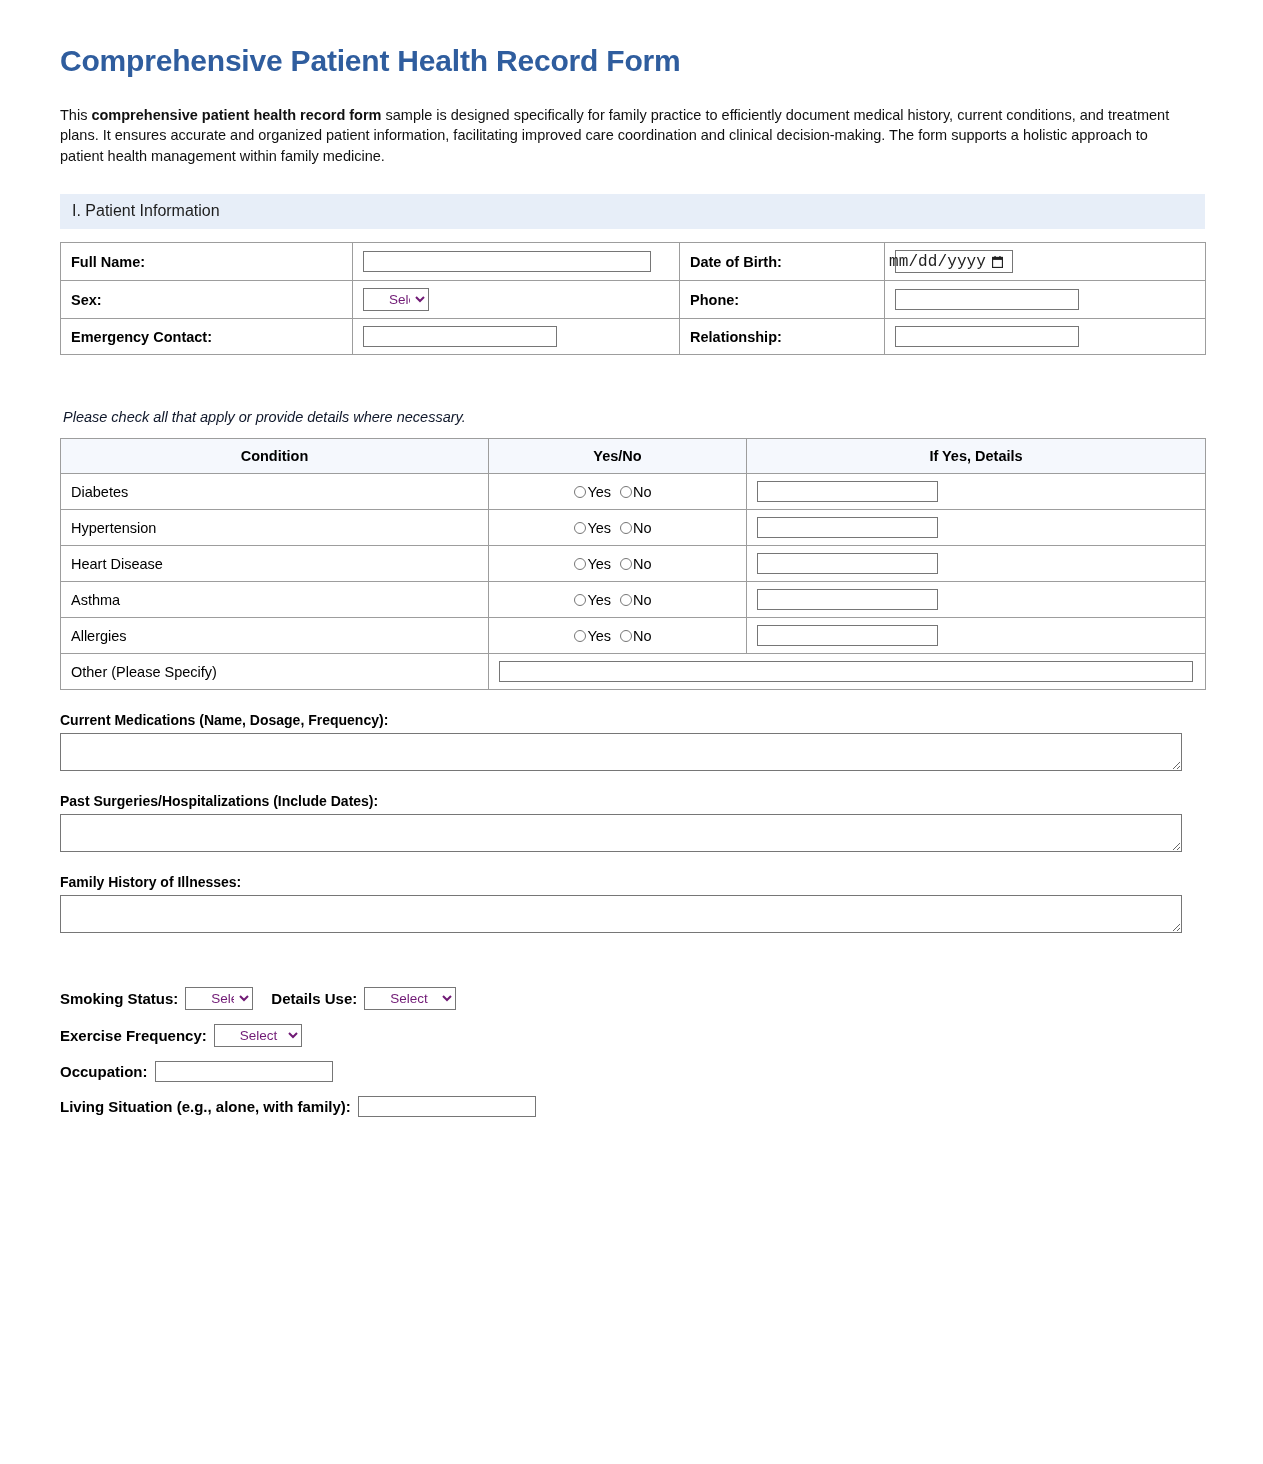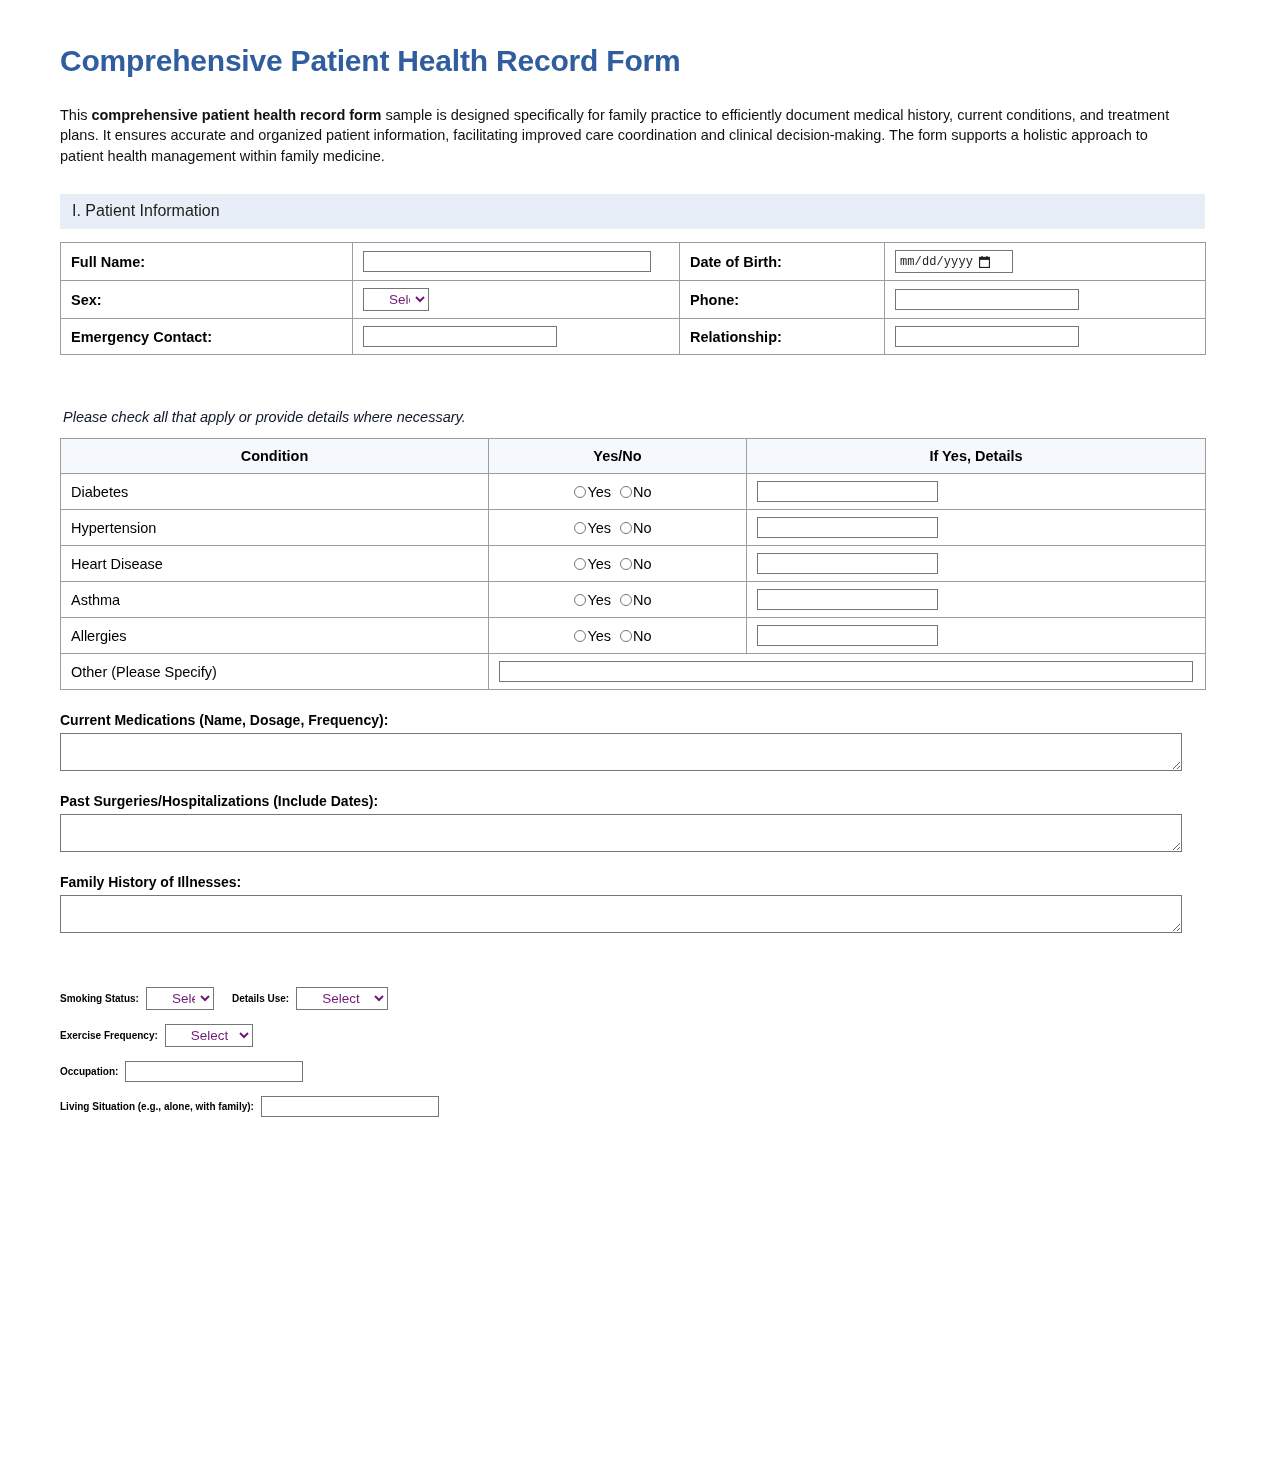--- a/index.html
+++ b/index.html
@@ -105,28 +105,28 @@
   .w-emerg  { width: 194px; }
   .w-rel    { width: 184px; }
   .w-detail { width: 181px; }
   .w-other  { width: 694px; }
   .w-occ    { width: 178px; }
   .w-living { width: 178px; }
 
   .date-input {
     display: inline-flex;
     align-items: center;
-    justify-content: flex-start;
+    justify-content: center;
     width: 118px;
     height: 23px;
     border: 1px solid #767676;
     background: #fff;
     padding: 1px 20px 1px 4px;
     font-family: "Liberation Mono", monospace;
-    font-size: 12px;
+    font-size: 16px;
     color: #222;
     letter-spacing: 0.1px;
   }
   .date-input .cal-ico { margin-left: 6px; display: inline-flex; }
 
   select {
     font-family: "Liberation Sans", sans-serif;
     font-size: 13.5px;
     height: 23px;
     border: 1px solid #767676;
@@ -184,21 +184,21 @@
   
   .social-rows { margin-top: 14px; }
   .social-row {
     display: flex;
     align-items: center;
     margin-bottom: 14px;
     flex-wrap: nowrap;
   }
   .social-row .fld-label {
     font-weight: bold;
-    font-size: 10px;
+    font-size: 15px;
     margin-right: 7px;
     white-space: nowrap;
   }
   .social-row .gap { width: 18px; }
 
   .sec-gap-1 { height: 42px; }
   .sec-gap-2 { height: 40px; }
 </style>
 </head>
 <body>

